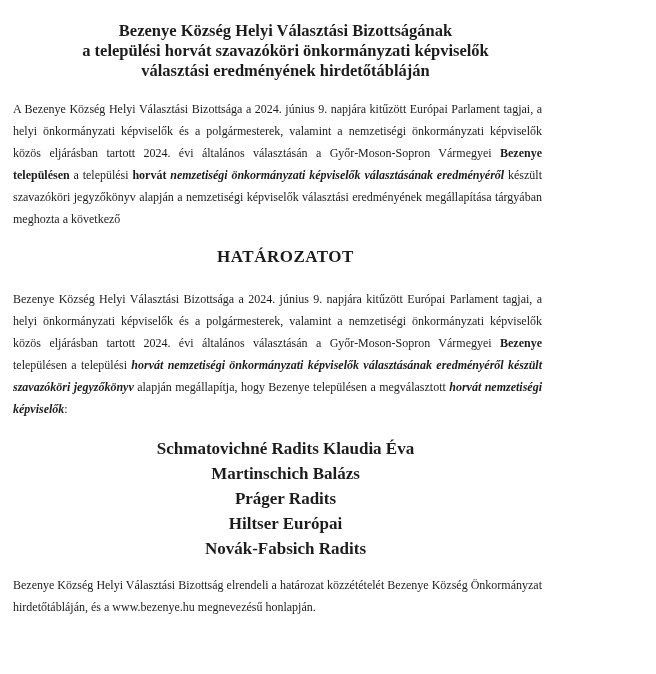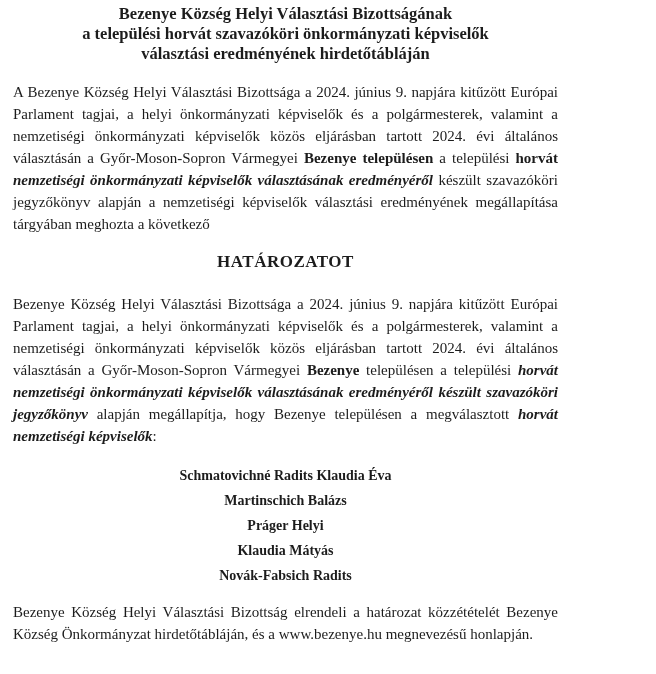--- a/index.html
+++ b/index.html
@@ -11,49 +11,49 @@
     height: 674px;
     overflow: hidden;
     background: #ffffff;
     font-family: "Liberation Serif", "DejaVu Serif", serif;
     color: #1c1c1c;
   }
   .page {
     box-sizing: border-box;
     width: 572px;
     height: 674px;
-    padding: 4px 14px 0 13px;
+    padding: 21px 14px 0 13px;
   }
   .title-block {
     text-align: center;
     font-weight: bold;
     font-size: 16.5px;
     line-height: 20px;
     margin: 0 0 17px 0;
   }
   .body-para {
-    margin: 0 0 16px 0;
-    font-size: 15px;
+    margin: 0 16px 16px 0;
+    font-size: 12px;
     line-height: 22px;
     text-align: justify;
     text-justify: inter-word;
   }
   .decision-heading {
     margin: 0 0 20px 0;
     text-align: center;
     font-weight: bold;
     font-size: 17px;
     line-height: 22px;
     letter-spacing: 0.5px;
   }
   .names-list {
     margin: 0 0 13px 0;
     text-align: center;
     font-weight: bold;
-    font-size: 14px;
+    font-size: 17px;
     line-height: 25px;
   }
   .closing {
     margin-bottom: 0;
   }
   .run-normal { font-weight: normal; font-style: normal; }
   .run-bold { font-weight: bold; font-style: normal; }
   .run-bold-italic { font-weight: bold; font-style: italic; }
 </style>
 </head>
@@ -69,20 +69,20 @@
 
   <p class="body-para"><span class="run-normal">A Bezenye Község Helyi Választási Bizottsága a 2024. június 9. napjára kitűzött Európai Parlament tagjai, a helyi önkormányzati képviselők és a polgármesterek, valamint a nemzetiségi önkormányzati képviselők közös eljárásban tartott 2024. évi általános választásán a Győr-Moson-Sopron Vármegyei </span><span class="run-bold">Bezenye településen</span><span class="run-normal"> a települési </span><span class="run-bold">horvát</span><span class="run-normal"> </span><span class="run-bold-italic">nemzetiségi önkormányzati képviselők választásának eredményéről</span><span class="run-normal"> készült szavazóköri jegyzőkönyv alapján a nemzetiségi képviselők választási eredményének megállapítása tárgyában meghozta a következő</span></p>
 
   <h2 class="decision-heading">HATÁROZATOT</h2>
 
   <p class="body-para"><span class="run-normal">Bezenye Község Helyi Választási Bizottsága a 2024. június 9. napjára kitűzött Európai Parlament tagjai, a helyi önkormányzati képviselők és a polgármesterek, valamint a nemzetiségi önkormányzati képviselők közös eljárásban tartott 2024. évi általános választásán a Győr-Moson-Sopron Vármegyei </span><span class="run-bold">Bezenye</span><span class="run-normal"> településen a települési </span><span class="run-bold-italic">horvát nemzetiségi önkormányzati képviselők választásának eredményéről készült szavazóköri jegyzőkönyv</span><span class="run-normal"> alapján megállapítja, hogy Bezenye településen a megválasztott </span><span class="run-bold-italic">horvát nemzetiségi képviselők</span><span class="run-normal">:</span></p>
 
   <div class="names-list">
     <div>Schmatovichné Radits Klaudia Éva</div>
     <div>Martinschich Balázs</div>
-    <div>Práger Helyi</div>
-    <div>Klaudia Mátyás</div>
+    <div>Práger Radits</div>
+    <div>Hiltser Európai</div>
     <div>Novák-Fabsich Radits</div>
   </div>
 
   <p class="body-para closing"><span class="run-normal">Bezenye Község Helyi Választási Bizottság elrendeli a határozat közzétételét Bezenye Község Önkormányzat hirdetőtábláján, és a www.bezenye.hu megnevezésű honlapján.</span></p>
 
 </div>
 
 </body></html>

